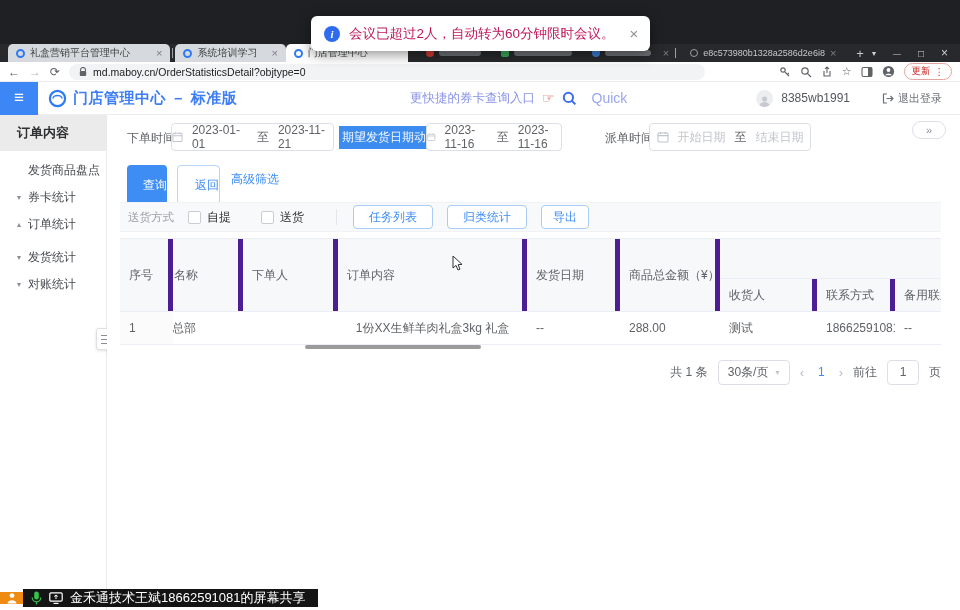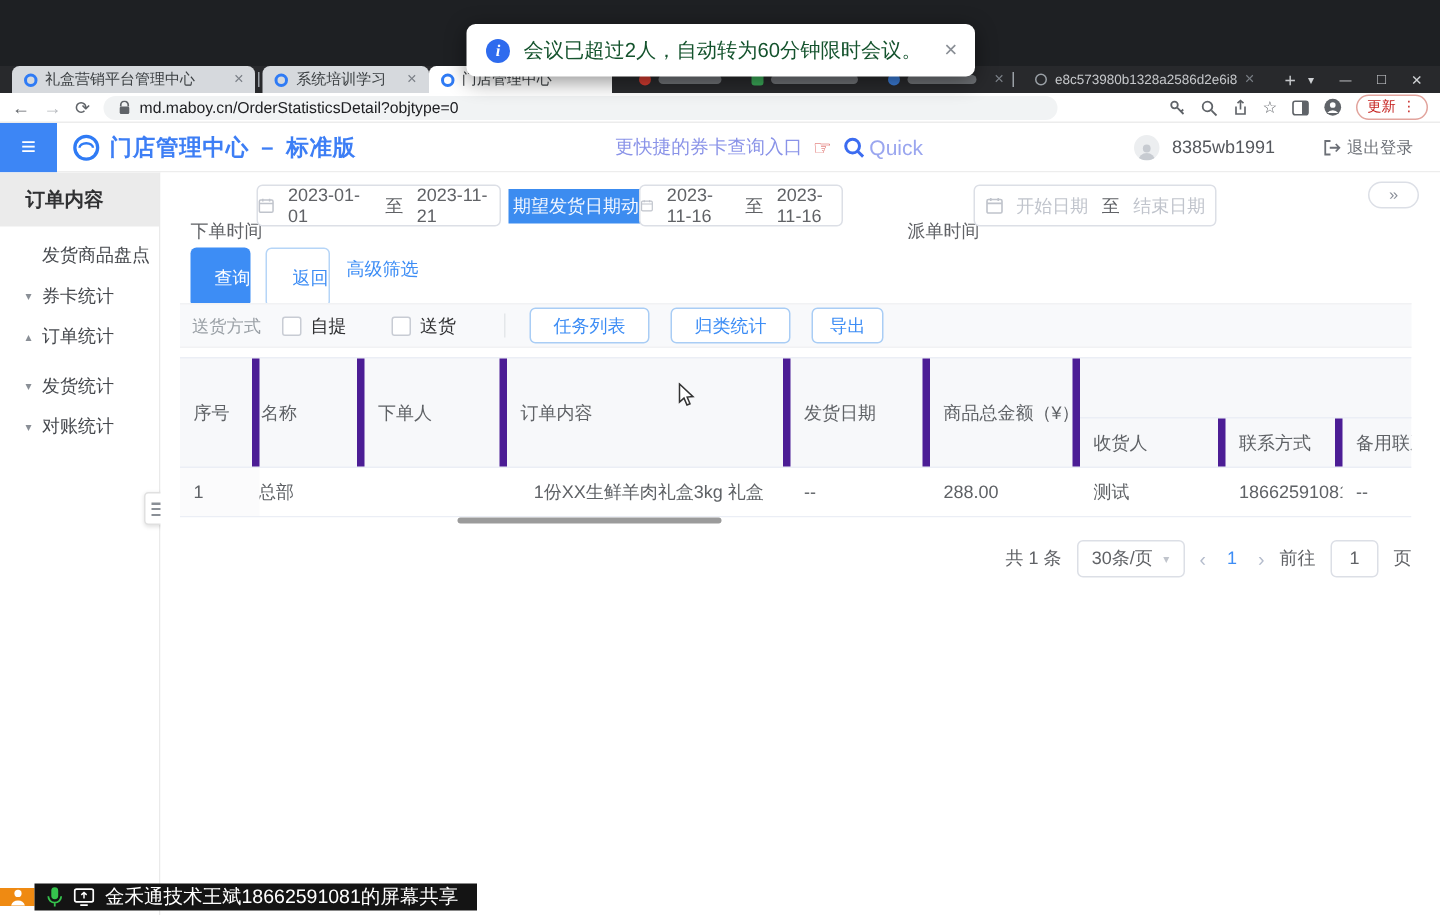--- a/index.html
+++ b/index.html
@@ -10,21 +10,21 @@
   }
   
   .desktop-top { position:absolute; top:0; left:0; width:960px; height:44px; background:#1e2023; }
   
   .toast { position:absolute; left:311px; top:16px; height:35px; padding:0 12px 0 13px;
     background:#fff; border-radius:6px; box-shadow:0 3px 14px rgba(0,0,0,.45);
     display:flex; align-items:center; gap:9px; z-index:60; }
   .toast-ico { width:16px; height:16px; border-radius:50%; background:#2e6bee; color:#fff;
     font-size:11px; font-weight:bold; display:flex; align-items:center; justify-content:center;
     font-family:"Liberation Serif",serif; font-style:italic; flex:none; }
-  .toast-msg { font-size:13.5px; color:#14532d; white-space:nowrap; }
+  .toast-msg { font-size:13.5px; color:#be185d; white-space:nowrap; }
   .toast-close { margin-left:6px; color:#8a8f96; font-size:15px; cursor:pointer; }
   
   .tabstrip { position:absolute; top:44px; left:0; width:960px; height:18px; background:#28292c;
     display:flex; align-items:stretch; font-size:10px; }
   .tab { display:flex; align-items:center; gap:5px; padding:0 8px; color:#3c4043; background:#d6d9dd;
     border-radius:5px 5px 0 0; white-space:nowrap; overflow:hidden; }
   .tab.t1 { margin-left:8px; width:168px; }
   .tab.t2 { width:114px; }
   .tab.active { background:#fff; width:126px; }
   .tab-x { color:#7a7f86; margin-left:auto; font-size:11px; }
@@ -53,21 +53,21 @@
   
   .appbar { position:absolute; top:82px; left:0; width:960px; height:33px; background:#fff;
     display:flex; align-items:center; border-bottom:1px solid #ededed; }
   .menu-btn { width:38px; height:33px; background:#3d86f5; color:#fff; font-size:17px;
     display:flex; align-items:center; justify-content:center; flex:none; }
   .applogo { margin-left:10px; flex:none; display:flex; }
   .apptitle { margin-left:6px; font-size:15px; font-weight:bold; color:#3d7ef5; letter-spacing:.5px; white-space:nowrap; }
   .promo-wrap { position:absolute; left:410px; display:flex; align-items:center; gap:7px; }
   .promo { font-size:12.5px; color:#8a93e8; }
   .hand { color:#d9534f; font-size:14px; }
-  .quick { display:flex; align-items:center; gap:3px; }
+  .quick { display:flex; align-items:center; gap:15px; }
   .quick-q { display:flex; }
   .quick-t { font-size:14px; color:#9aa6ef; }
   .user-wrap { position:absolute; right:18px; display:flex; align-items:center; gap:8px; }
   .avatar { width:17px; height:17px; border-radius:50%; background:#eceef0; display:flex;
     align-items:flex-end; justify-content:center; overflow:hidden; }
   .uname { font-size:12px; color:#54575c; }
   .logout { display:flex; align-items:center; gap:4px; margin-left:24px; color:#6b6f76; font-size:11px; }
   
   .sidebar { position:absolute; top:115px; left:0; width:107px; height:495px; background:#fff;
     border-right:1px solid #eaeaea; }
@@ -78,21 +78,21 @@
   .side-item.noarrow { padding-left:28px; }
   .side-item.child { padding-left:30px; color:#3d8df5; }
   .side-item.mt { margin-top:6px; }
   .side-toggle { position:absolute; top:213px; right:-10px; width:20px; height:22px; background:#fff;
     border:1px solid #e0e0e0; border-radius:3px; box-shadow:0 1px 3px rgba(0,0,0,.12);
     display:flex; align-items:center; justify-content:center; }
   .lines { width:10px; height:9px;
     background:repeating-linear-gradient(#8a8f96 0 1.5px, transparent 1.5px 3.8px); }
   
   .content { position:absolute; left:107px; top:115px; width:853px; height:495px; background:#fff; }
-  .flabel { position:absolute; font-size:12px; color:#606266;margin-top:16px; }
+  .flabel { position:absolute; font-size:12px; color:#606266; }
   .datebox { position:absolute; top:8px; height:28px; border:1px solid #dcdfe6; border-radius:4px;
     display:flex; align-items:center; justify-content:center; gap:9px; font-size:12px; color:#606266;
     background:#fff; }
   .datebox .ph { color:#c0c4cc; }
   .hl { position:absolute; top:11px; left:232px; background:#3c8cf0; color:#f4f8ff; font-size:12px;
     padding:3px 3px; white-space:nowrap; }
   .expand-pill { position:absolute; top:6px; right:14px; width:34px; height:18px; border:1px solid #dcdfe6;
     border-radius:12px; background:#fff; color:#8a8f99; font-size:11px; display:flex;
     align-items:center; justify-content:center; }
   .btn { position:absolute; top:50px; height:40px; border-radius:4px; font-size:12px;

